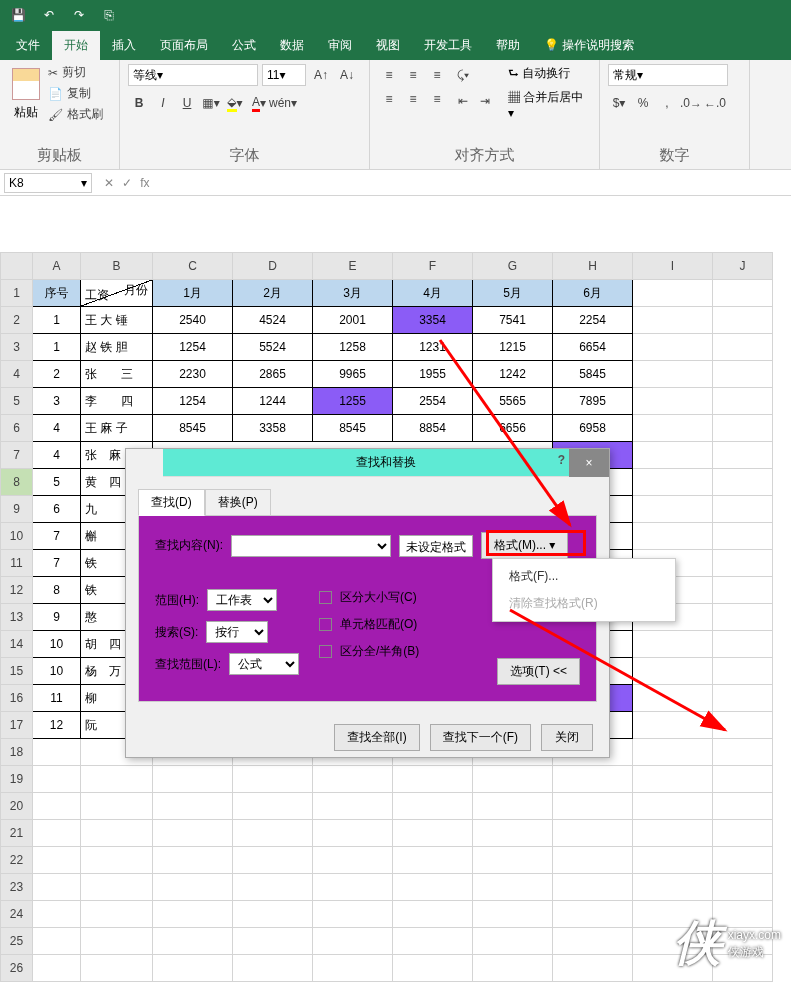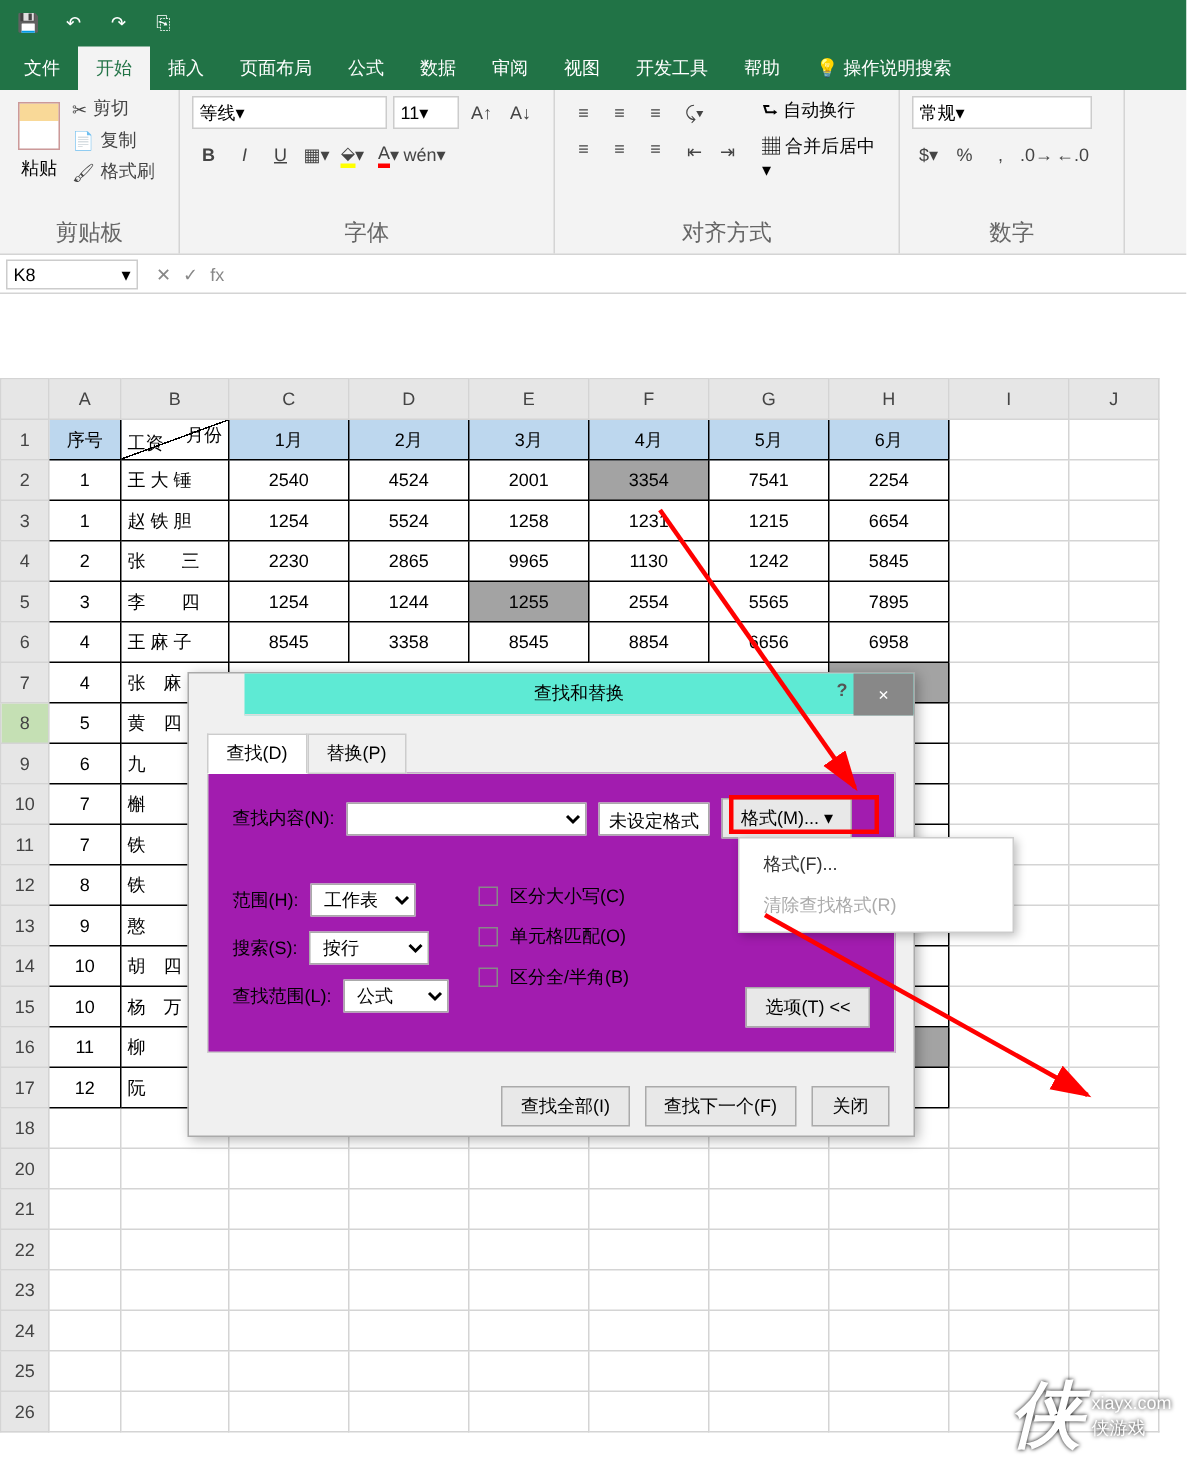--- a/index.html
+++ b/index.html
@@ -28,21 +28,21 @@
 .namebox{width:88px;border:1px solid #ccc;height:20px;margin:0 4px;padding:0 4px;display:flex;align-items:center;justify-content:space-between;}
 .fx-btns{display:flex;gap:8px;padding:0 8px;color:#888;}
 .fx-input{flex:1;height:20px;border:none;padding:0 6px;}
 .grid{border-collapse:collapse;margin-top:56px;}
 .grid th,.grid td{border:1px solid #d4d4d4;height:27px;text-align:center;font-weight:normal;}
 .grid .colhdr{background:#e6e6e6;color:#444;width:80px;}
 .grid .rowhdr{background:#e6e6e6;color:#444;width:32px;}
 .grid .corner{background:#e6e6e6;width:32px;}
 .grid .datahdr{background:#bdd7ee;border:1px solid #000;}
 .grid .datacell{border:1px solid #000;background:#fff;}
-.grid .redcell{background:#a3a3a3;color:#000;}
+.grid .redcell{background:#8b5cf6;color:#000;}
 .grid .splitcell{position:relative;border:1px solid #000;}
 .grid .splitcell::before{content:"";position:absolute;top:0;left:0;right:0;bottom:0;background:linear-gradient(to bottom right,transparent 49%,#000 49%,#000 51%,transparent 51%);}
 .grid .splitcell .top{position:absolute;top:2px;right:4px;}
 .grid .splitcell .bot{position:absolute;bottom:2px;left:4px;}
 .grid .active-hdr{background:#c5e0b4;}
 .dialog{position:absolute;top:448px;left:125px;width:485px;height:310px;background:#f0f0f0;border:1px solid #aaa;box-shadow:2px 2px 8px rgba(0,0,0,0.3);}
 .dialog .dtitle{height:28px;display:flex;align-items:center;justify-content:center;position:relative;background:#5eead4;border-bottom:1px solid #ddd;margin-left:37px;}
 .dialog .dclose{position:absolute;right:0;top:0;width:40px;height:28px;background:#888;color:#fff;display:flex;align-items:center;justify-content:center;cursor:pointer;}
 .dialog .dhelp{position:absolute;right:44px;top:4px;font-weight:bold;color:#555;}
 .dialog .dtabs{display:flex;margin:12px 12px 0;}
@@ -240,21 +240,21 @@
         <td></td>
         <td></td>
       </tr>
       <tr>
         <th class="rowhdr">4</th>
         <td class="datacell">2</td>
         <td class="datacell" style="text-align:left;padding-left:4px">张　　三</td>
         <td class="datacell">2230</td>
         <td class="datacell">2865</td>
         <td class="datacell">9965</td>
-        <td class="datacell">1130</td>
+        <td class="datacell">1955</td>
         <td class="datacell">1242</td>
         <td class="datacell">5845</td>
         <td></td>
         <td></td>
       </tr>
       <tr>
         <th class="rowhdr">5</th>
         <td class="datacell">3</td>
         <td class="datacell" style="text-align:left;padding-left:4px">李　　四</td>
         <td class="datacell">1254</td>
@@ -385,20 +385,33 @@
         <td></td>
         <td></td>
         <td></td>
         <td></td>
         <td></td>
         <td></td>
         <td></td>
         <td></td>
       </tr>
       <tr>
+        <th class="rowhdr">19</th>
+        <td></td>
+        <td></td>
+        <td></td>
+        <td></td>
+        <td></td>
+        <td></td>
+        <td></td>
+        <td></td>
+        <td></td>
+        <td></td>
+      </tr>
+      <tr>
         <th class="rowhdr">20</th>
         <td></td>
         <td></td>
         <td></td>
         <td></td>
         <td></td>
         <td></td>
         <td></td>
         <td></td>
         <td></td>
@@ -504,21 +517,21 @@
     </div>
     <div style="height:20px"></div>
     <div style="display:flex;gap:20px">
       <div>
         <div class="drow">
             <label>范围(H):</label>
             <select class="dsel" style="width:70px"><option>工作表</option></select>
           </div>
         <div class="drow">
             <label>搜索(S):</label>
-            <select class="dsel" style="width:80px"><option>按行</option></select>
+            <select class="dsel" style="width:62px"><option>按行</option></select>
           </div>
         <div class="drow">
             <label>查找范围(L):</label>
             <select class="dsel" style="width:70px"><option>公式</option></select>
           </div>
       </div>
       <div>
         <div class="drow">
             <span class="chk"></span>
             <label>区分大小写(C)</label>

